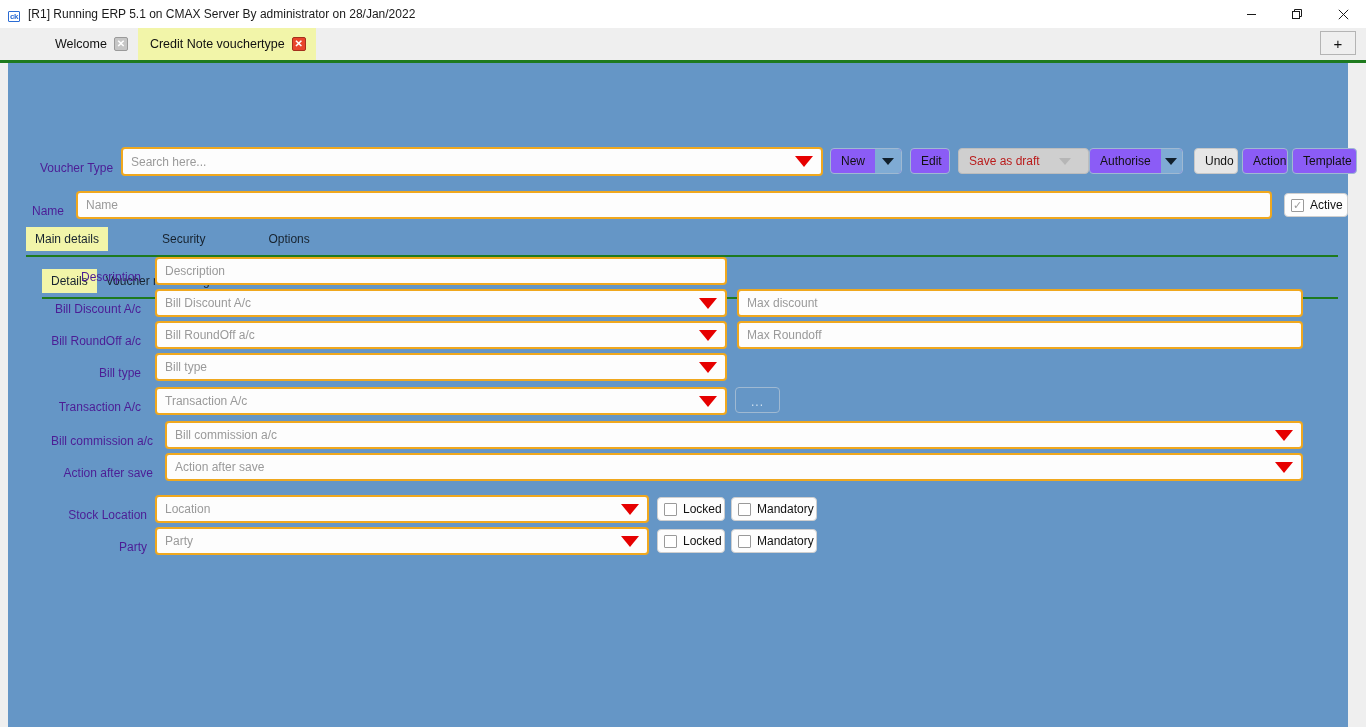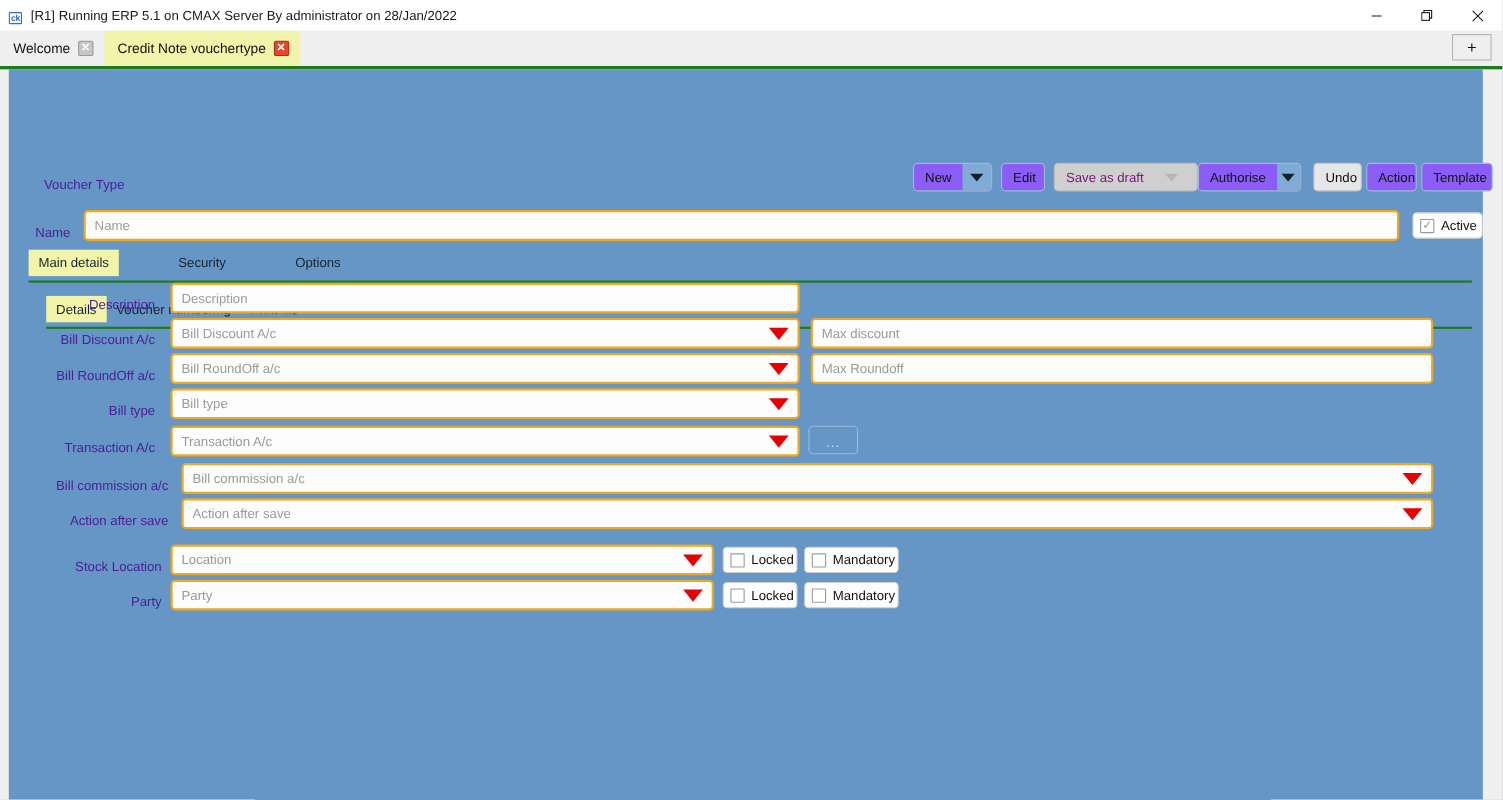--- a/index.html
+++ b/index.html
@@ -40,20 +40,21 @@
     color: #1a1a1a;
   }
   .win-btn svg { display:block; }
 
   
   .tabstrip {
     height: 32px; width: 100%;
     background: #efefef;
     display: flex; align-items: stretch;
     position: relative;
+    padding-left: 43px;
   }
   .tab {
     display: flex; align-items: center; gap: 7px;
     padding: 0 10px 0 12px;
     font-size: 12.5px; color: #111;
     cursor: default;
   }
   .tab.active { background: #f2f5a9; }
   .tab-close {
     width: 14px; height: 14px;
@@ -141,21 +142,21 @@
     border-right: 6px solid transparent;
     border-top: 7px solid #11202c;
   }
   .caret-grey {
     width: 0; height: 0;
     border-left: 6px solid transparent;
     border-right: 6px solid transparent;
     border-top: 7px solid #b6b6b6;
   }
   .tbtn.disabled {
-    background: #cfcfcf; border-color: #bdbdbd; color: #701a75;
+    background: #cfcfcf; border-color: #bdbdbd; color: #b91c1c;
   }
   .tbtn.disabled .split { background: #cfcfcf; }
   .tbtn.light { background: #e6e6e6; border-color: #c8c8c8; }
 
   
   .cbox-pill {
     position: absolute; height: 22px;
     background: #fdfdfd; border: 1px solid #cfcfcf; border-radius: 4px;
     display: flex; align-items: center; gap: 6px;
     padding: 0 8px 0 6px;
@@ -228,20 +229,24 @@
   </div>
   <div class="tab-add-wrap">
     <div class="tab-add">+</div>
   </div>
 </div>
 <div class="green-rule"></div>
 
 <div class="canvas">
 
   <div class="lbl" style="left:32px; top:98px;">Voucher Type</div>
+  <div class="fld" style="left:113px; top:84px; width:702px; height:29px;">
+    <span class="ph" title="Search here...">Search here...</span>
+    <span class="caret-red"></span>
+  </div>
 
   <div class="tbtn" style="left:822px; top:85px; width:72px;">
     <span class="cap">New</span>
     <span class="split">
         <i class="caret-dark"></i>
       </span>
   </div>
 
   <div class="tbtn" style="left:902px; top:85px; width:40px;">
     <span class="cap">Edit</span>

